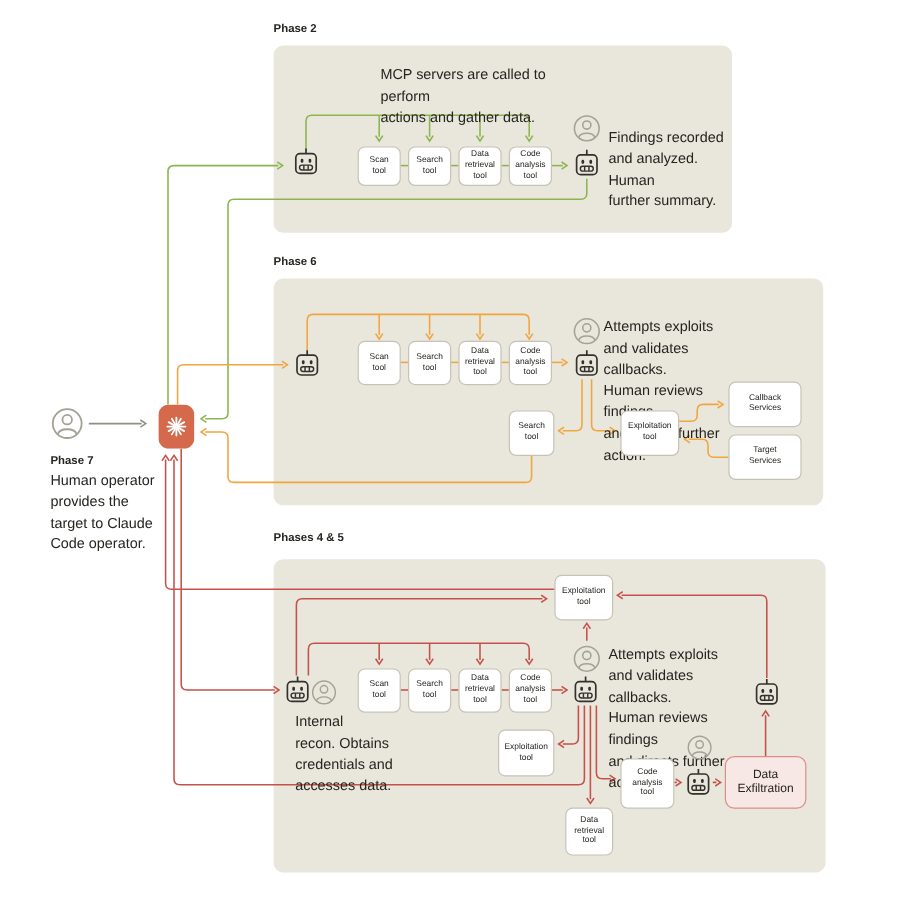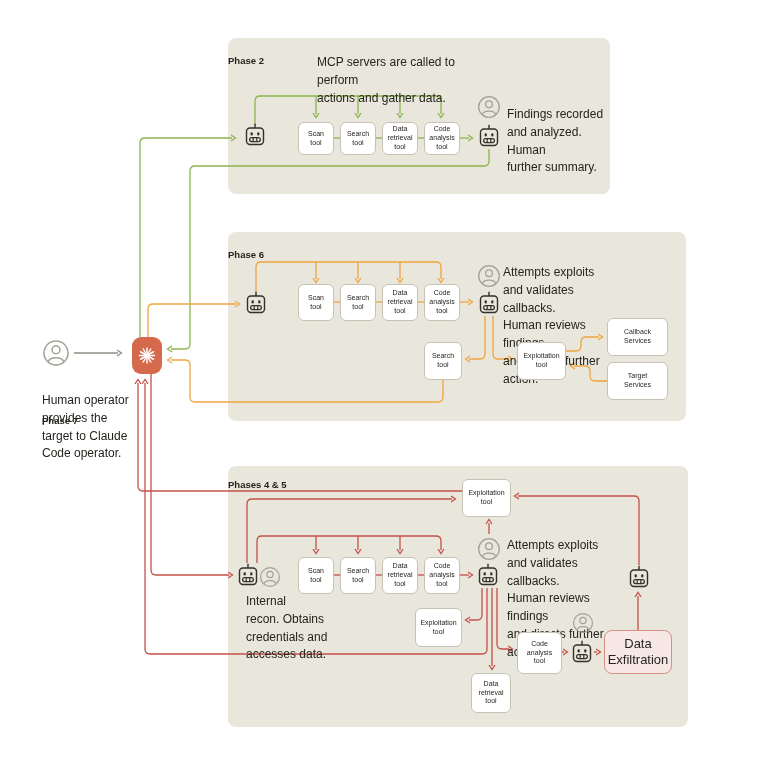--- a/index.html
+++ b/index.html
@@ -4,26 +4,26 @@
 <style>
   :root{
     --green:#8cb54e; --orange:#f1a53f; --red:#c5524a; --gray-arrow:#8f8d85;
     --panel-bg:#e9e6dc; --claude-orange:#d5694b; --exfil-bg:#f8e8e5; --exfil-border:#d98f87;
     --box-border:#c6c3b6; --text:#25241f; --icon-dark:#32312b; --icon-gray:#a4a296;
   }
   html,body{margin:0;padding:0;background:#fff;}
   .canvas{position:relative;width:768px;height:768px;background:#fff;overflow:hidden;
           font-family:"Liberation Sans",sans-serif;color:var(--text);}
   .panel{position:absolute;background:var(--panel-bg);border-radius:8px;}
-  .phase-label{position:absolute;font-size:9.5px;font-weight:bold;white-space:pre-line;margin-top:36px;}
+  .phase-label{position:absolute;font-size:9.5px;font-weight:bold;white-space:pre-line;}
   .caption,.note{position:absolute;font-size:12px;line-height:1.48;white-space:pre-line;}
   .box{position:absolute;background:#fff;border:1px solid var(--box-border);border-radius:6px;
        display:flex;align-items:center;justify-content:center;text-align:center;
        font-size:7px;line-height:1.25;white-space:pre-line;box-sizing:border-box;}
-  .box.exfil{background:var(--exfil-bg);border:1.2px solid var(--exfil-border);font-size:13px;border-radius:8px;}
+  .box.exfil{background:var(--exfil-bg);border:1.2px solid var(--exfil-border);font-size:10px;border-radius:8px;}
   .icon{position:absolute;}
   .ic-dark{color:var(--icon-dark);}
   .ic-gray{color:var(--icon-gray);}
   svg.overlay{position:absolute;left:0;top:0;pointer-events:none;}
   .ln{fill:none;stroke-width:1.3;}
   .ln-g{stroke:var(--green);}
   .ln-o{stroke:var(--orange);}
   .ln-r{stroke:var(--red);}
   .ln-k{stroke:var(--gray-arrow);}
   .mh-g{stroke:var(--green);fill:none;stroke-width:1.3;}

